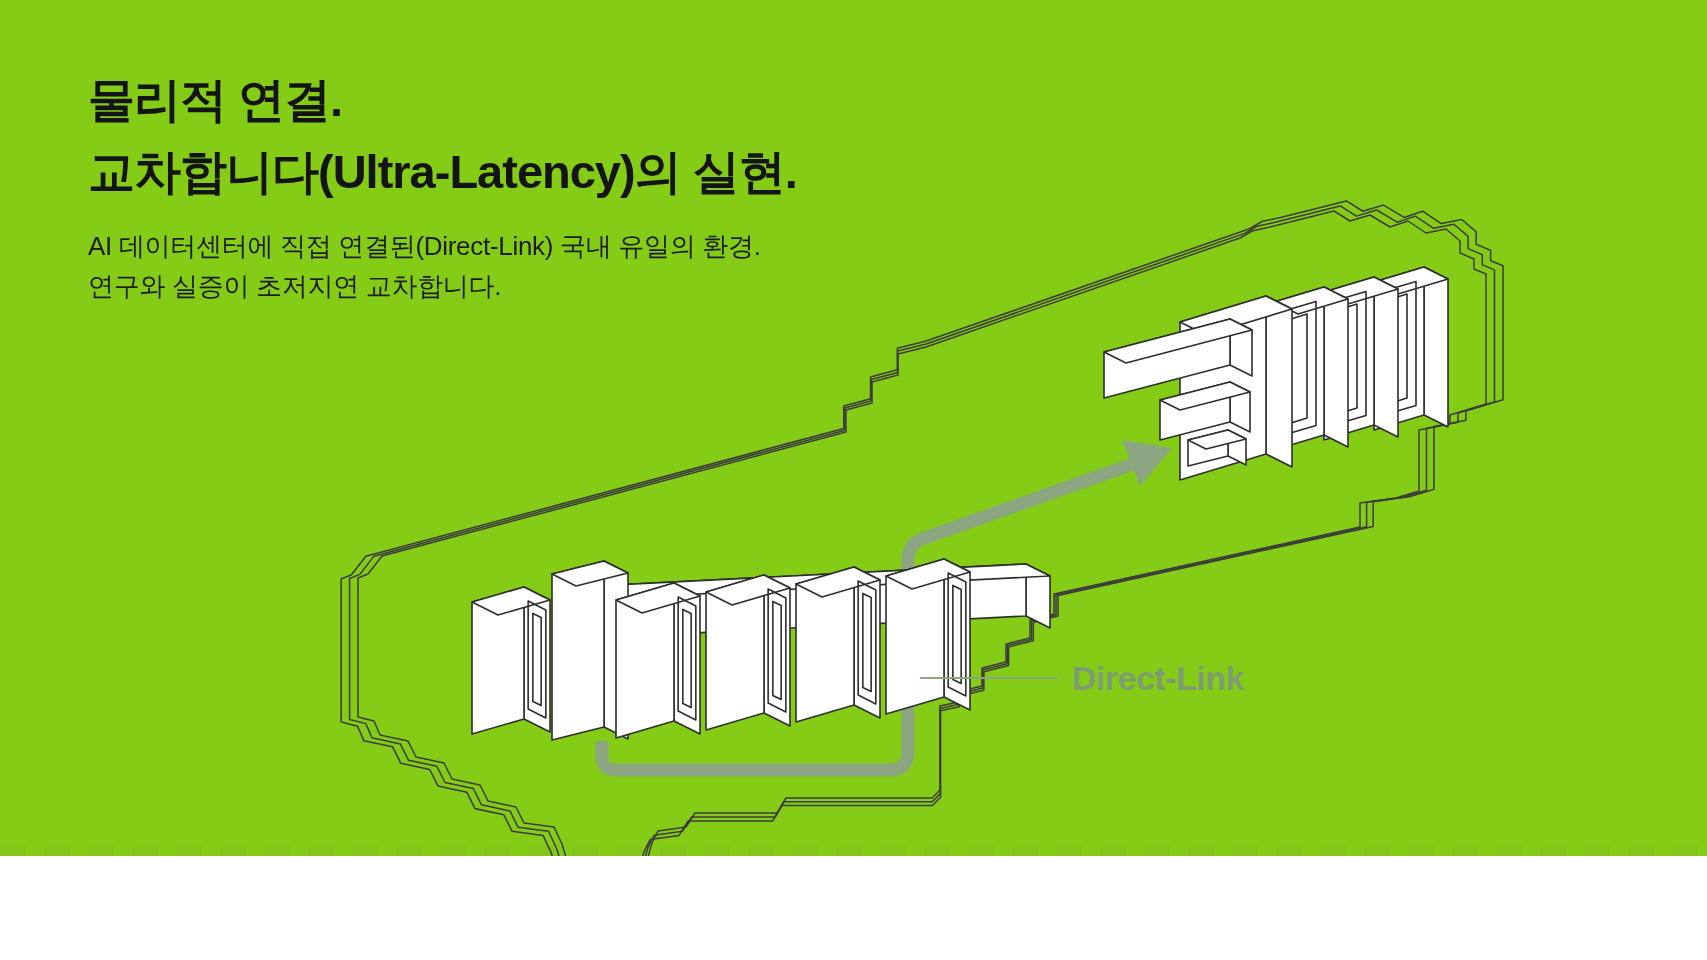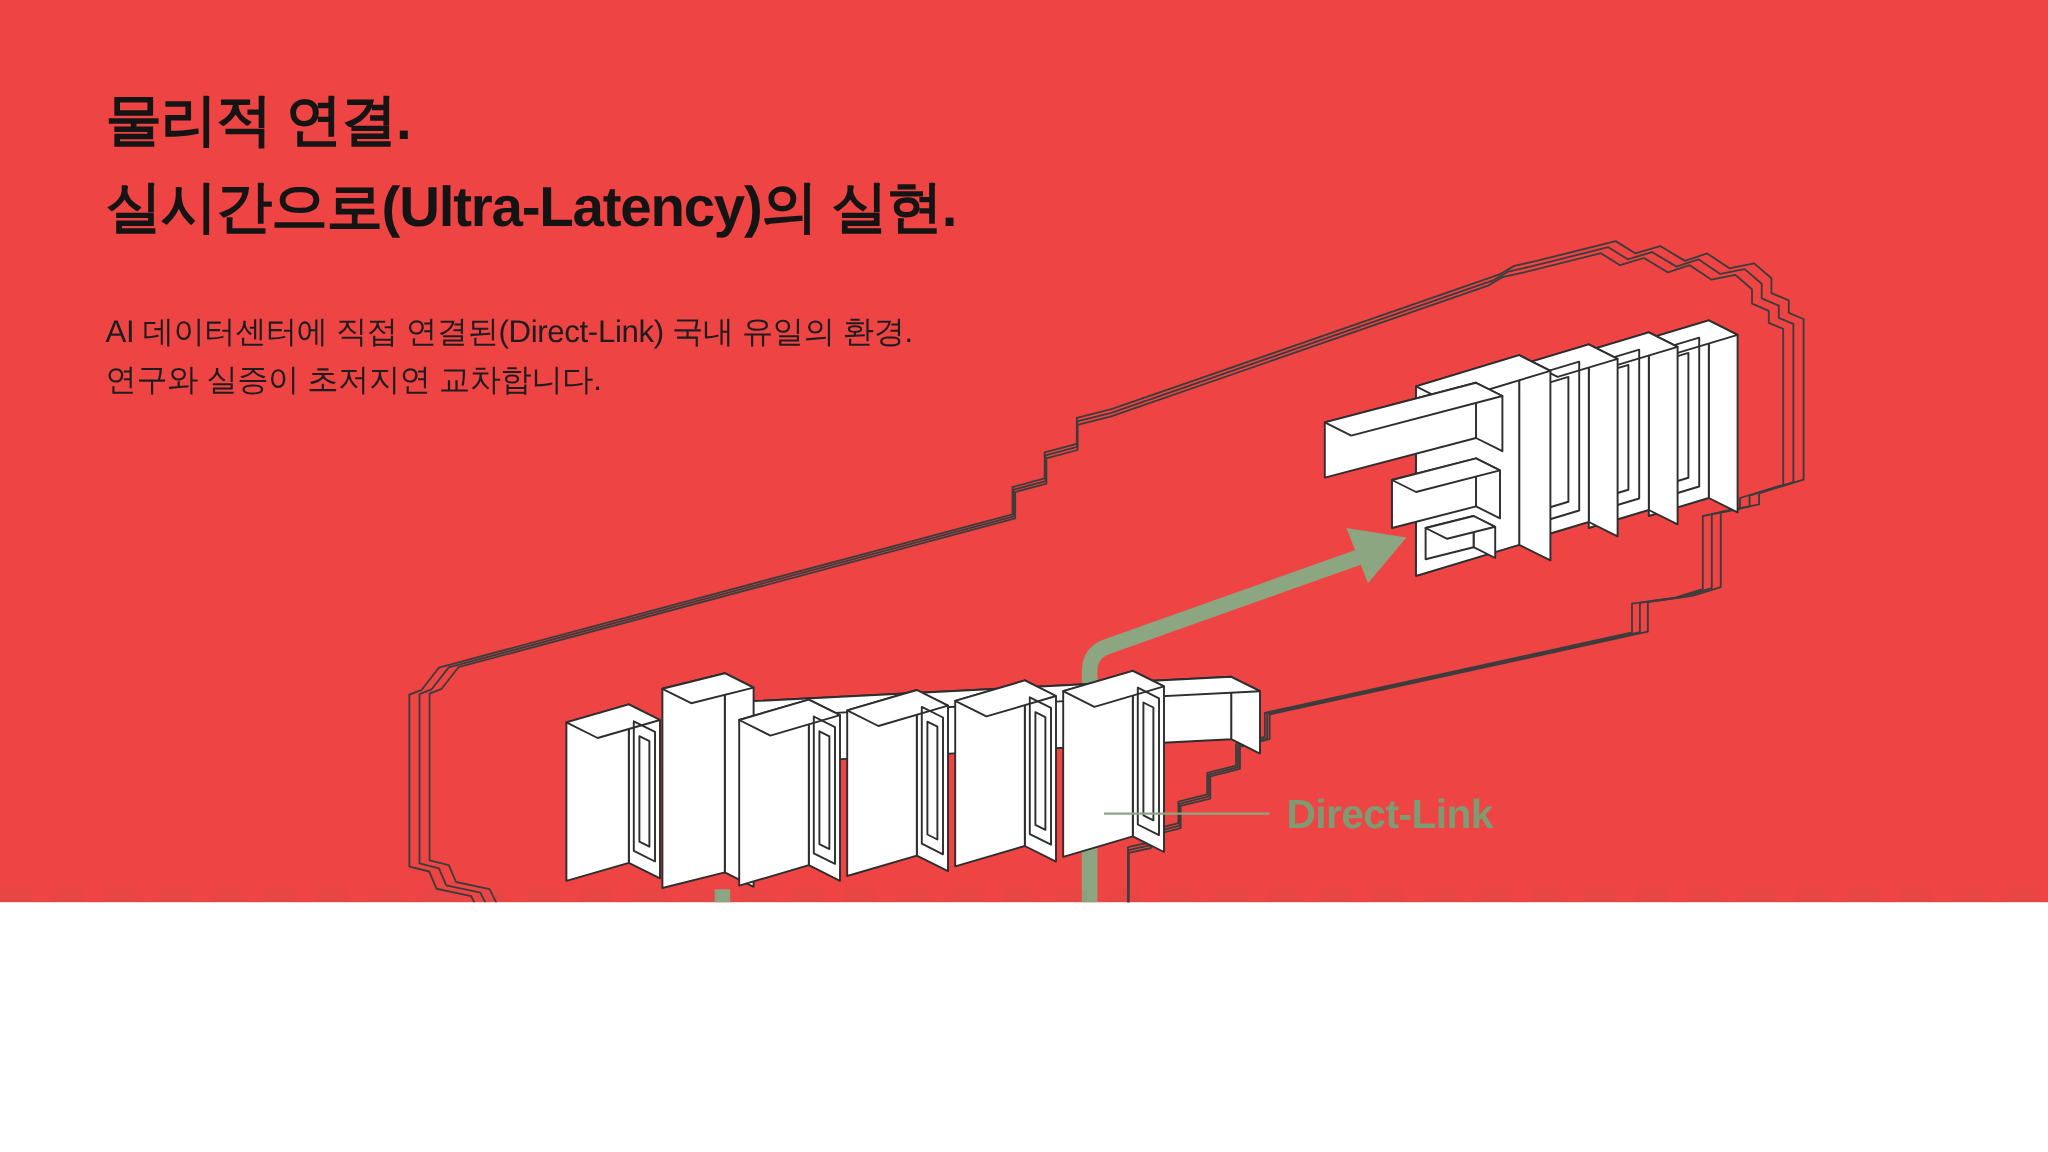--- a/index.html
+++ b/index.html
@@ -1,27 +1,27 @@
 <!DOCTYPE html>
 <html><head>
 <meta charset="utf-8">
 <style>
   html,body{margin:0;padding:0;background:#fff;}
   .stage{
-    position:relative;width:1707px;height:752px;overflow:hidden;
-    background:#ef4444;
+    position:relative;width:1707px;height:856px;overflow:hidden;
+    background:#84cc16;
     font-family:"Liberation Sans","DejaVu Sans",sans-serif;
   }
   .title{
     position:absolute;left:88px;top:64px;
     font-size:47px;line-height:72px;font-weight:700;
     letter-spacing:-1px;color:#141414;white-space:nowrap;
   }
   .desc{
-    position:absolute;left:88px;top:256px;
+    position:absolute;left:88px;top:226px;
     font-size:26px;line-height:40px;font-weight:400;
     letter-spacing:-0.3px;color:#1d1d1f;white-space:nowrap;
   }
   .diagram-svg{position:absolute;left:0;top:0;width:1707px;height:960px;}
   .outline path{fill:none;stroke:#3c3c3c;stroke-width:1.5;stroke-linejoin:round;}
   .racks path{stroke:#2e2e2e;stroke-width:1.6;stroke-linejoin:round;}
   .link-label{
     font-family:"Liberation Sans","DejaVu Sans",sans-serif;
     font-size:34px;font-weight:700;letter-spacing:-0.5px;
   }
@@ -30,21 +30,21 @@
     background:repeating-linear-gradient(90deg,#6b6558 0 26px,transparent 26px 44px);
   }
 </style>
 </head>
 <body>
 
 <div class="stage">
 
   <div class="title">
     <div>물리적 연결.</div>
-    <div>실시간으로(Ultra-Latency)의 실현.</div>
+    <div>교차합니다(Ultra-Latency)의 실현.</div>
   </div>
 
   <div class="desc">
     <div>AI 데이터센터에 직접 연결된(Direct-Link) 국내 유일의 환경.</div>
     <div>연구와 실증이 초저지연 교차합니다.</div>
   </div>
 
   <svg class="diagram-svg" viewBox="0 0 1707 960">
 
     <g>

